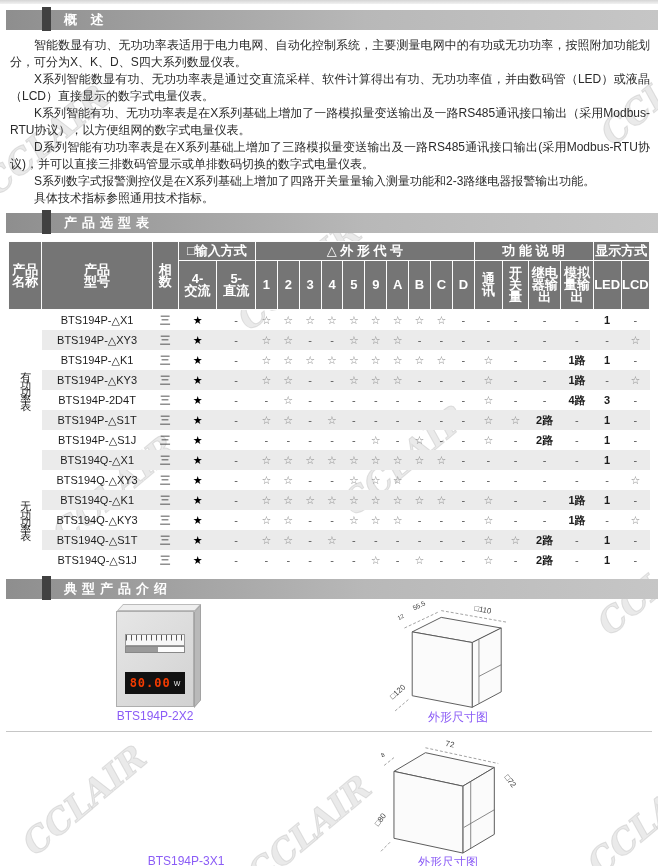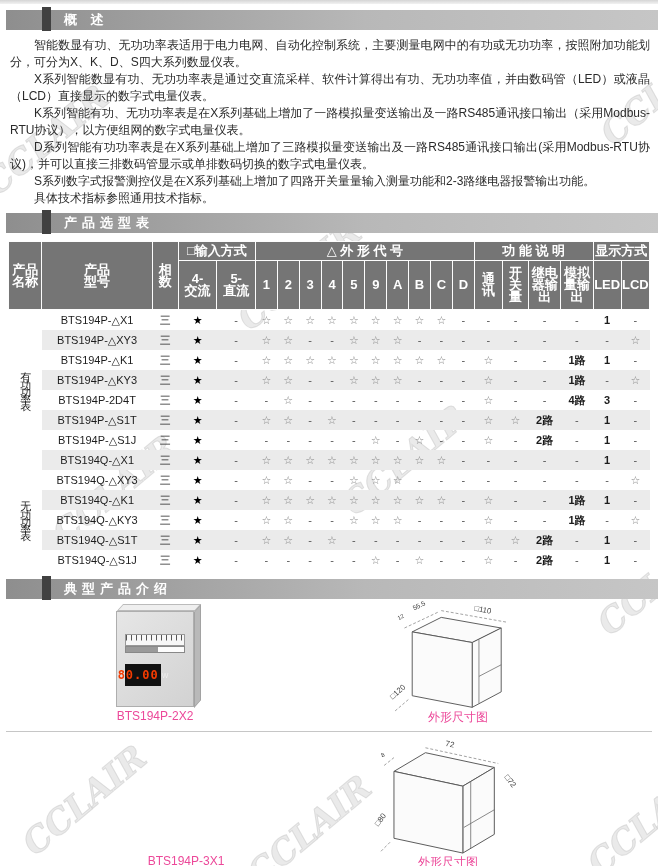--- a/index.html
+++ b/index.html
@@ -39,38 +39,38 @@
   td.model-cell{font-size:11px;color:#1c1c1c;margin-top:44px;}
   td.phase-cell{font-size:11px;}
   td.star-open{color:#8a8a8a;font-size:12px;}
   td.star-filled{color:#000;font-size:12px;}
   td.dash{color:#555;}
   td.val{font-weight:bold;color:#1c1c1c;}
 
   
   .prod-block{position:relative;height:122px;margin-top:6px;}
   .prod-block.b2{height:138px;border-top:1px solid #c6c6c6;margin:4px 6px 0 6px;padding-top:2px;}
-  .caption{position:absolute;font-size:12px;color:#ec4899;text-align:center;width:200px;}
+  .caption{position:absolute;font-size:12px;color:#8b5cf6;text-align:center;width:200px;}
 
   
   .p3d{position:absolute;}
   .p3d .face{position:relative;width:100%;height:100%;
              background:linear-gradient(135deg,#e6e6e6,#d2d2d2);
              border:1px solid #aeaeae;box-sizing:border-box;}
   .p3d .topf{position:absolute;left:4px;top:-7px;width:100%;height:7px;background:#efefef;
              border:1px solid #bbb;box-sizing:border-box;transform:skewX(-42deg);}
   .p3d .sidef{position:absolute;right:-7px;top:-3px;width:7px;height:100%;background:#b9b9b9;
               border:1px solid #a2a2a2;box-sizing:border-box;transform:skewY(-48deg);}
   .scale-strip{position:absolute;left:8px;right:8px;top:22px;height:10px;background:#f7f7f7;
                border:1px solid #999;
                background-image:repeating-linear-gradient(90deg,#555 0,#555 1px,transparent 1px,transparent 5px);
                background-size:100% 55%;background-repeat:no-repeat;background-position:0 0;}
   .scale-bar{position:absolute;left:8px;right:8px;top:34px;height:5px;border:1px solid #888;
              background:linear-gradient(90deg,#9a9a9a 0 55%,#fdfdfd 55%);}
-  .led-display{position:absolute;left:8px;top:52px;width:36px;height:22px;background:#111;
+  .led-display{position:absolute;left:8px;top:60px;width:60px;height:22px;background:#111;
                display:flex;align-items:center;justify-content:center;gap:3px;}
   .led-digits{font-family:"DejaVu Sans Mono",monospace;font-weight:bold;font-size:12px;color:#f43b00;letter-spacing:1px;}
   .led-unit{font-size:7px;color:#eee;}
   .lcd-display{position:absolute;left:16px;top:34px;width:66px;height:24px;background:#99a08c;
                border:1px solid #777;display:flex;align-items:center;justify-content:center;}
   .lcd-digits{font-family:"DejaVu Sans Mono",monospace;font-weight:bold;font-size:11px;color:#20241c;letter-spacing:1px;}
   .lcd-unit{position:absolute;left:0;right:0;top:62px;text-align:center;font-size:9px;color:#333;}
   .groove-t{position:absolute;left:6px;right:6px;top:14px;border-top:1px solid #a8a8a8;}
   .groove-b{position:absolute;left:6px;right:6px;bottom:16px;border-top:1px solid #a8a8a8;}
 

